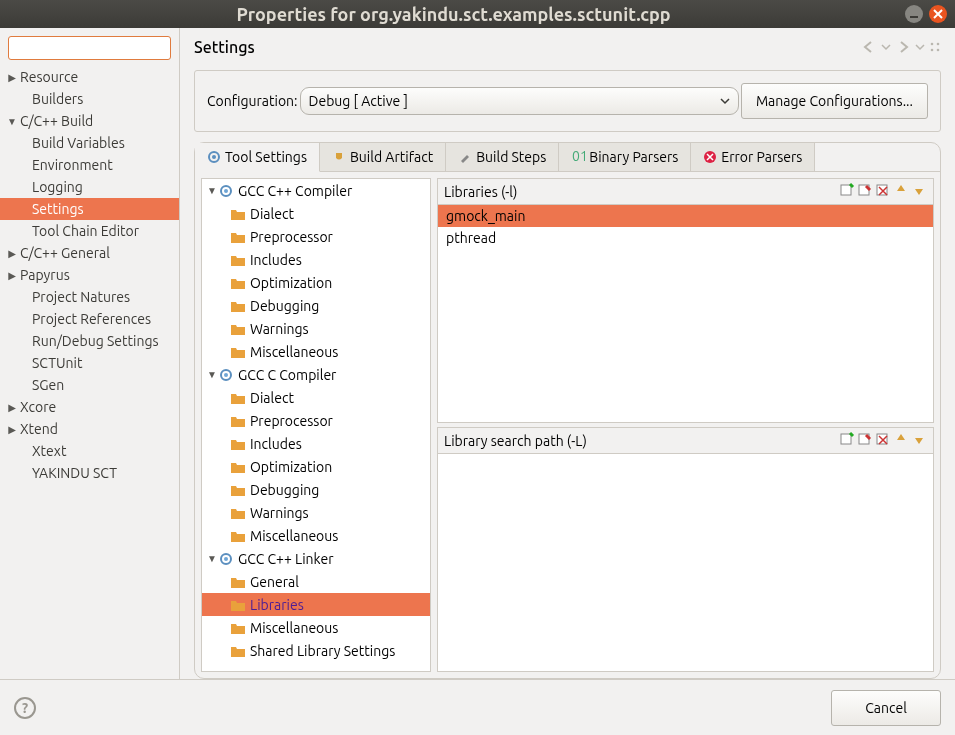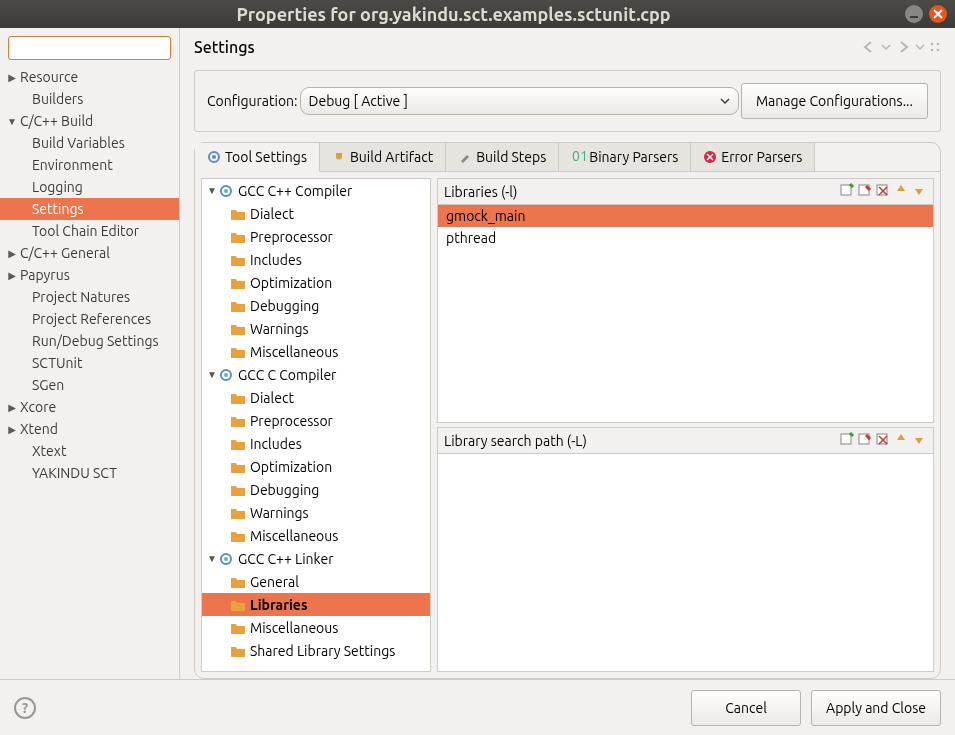--- a/index.html
+++ b/index.html
@@ -36,21 +36,21 @@
 
 .tabs-block { border: 1px solid #cfcbc4; border-radius: 10px; background: #f2f1f0; flex: 1; display: flex; flex-direction: column; min-height: 0; }
 .tabs { display: flex; border-bottom: 1px solid #cfcbc4; }
 .tab { padding: 6px 12px; border-right: 1px solid #cfcbc4; display: flex; align-items: center; gap: 4px; background: #e6e4df; }
 .tab.active { background: #f2f1f0; border-bottom: 1px solid #f2f1f0; margin-bottom: -1px; }
 .tab-icon { width: 14px; height: 14px; }
 
 .tab-body { flex: 1; display: flex; padding: 6px; gap: 6px; min-height: 0; }
 .tree-col { width: 230px; border: 1px solid #cfcbc4; background: #fff; overflow-y: auto; }
 .tree-item { display: flex; align-items: center; height: 23px; padding-left: 4px; }
-.tree-item.sel { background: #ed754e; color: #000000; font-weight: bold; }
+.tree-item.sel { background: #ed754e; color: #4c1d95; }
 .tree-arrow { width: 12px; font-size: 10px; color: #5a5955; text-align:center; }
 .tree-icon { width: 16px; height: 16px; margin-right: 4px; }
 .tree-child { padding-left: 28px; }
 
 .right-col { flex: 1; display: flex; flex-direction: column; gap: 4px; min-width: 0; }
 .list-panel { border: 1px solid #cfcbc4; background: #fff; flex: 1; display: flex; flex-direction: column; min-height: 0; }
 .list-header { background: #f2f1f0; border-bottom: 1px solid #cfcbc4; padding: 3px 6px; display: flex; align-items: center; }
 .list-header-label { flex: 1; }
 .list-toolbar { display: flex; gap: 2px; }
 .tb-icn { width: 16px; height: 16px; }
@@ -449,16 +449,13 @@
     </div>
   </div>
 </div>
 
 <div class="footer">
   <div class="help-icon">?</div>
   <div class="footer-spacer"></div>
   <div class="btn">
       <span>Cancel</span>
     </div>
-  <div class="btn">
-      <span>Apply and Close</span>
-    </div>
 </div>
 
 </body></html>

